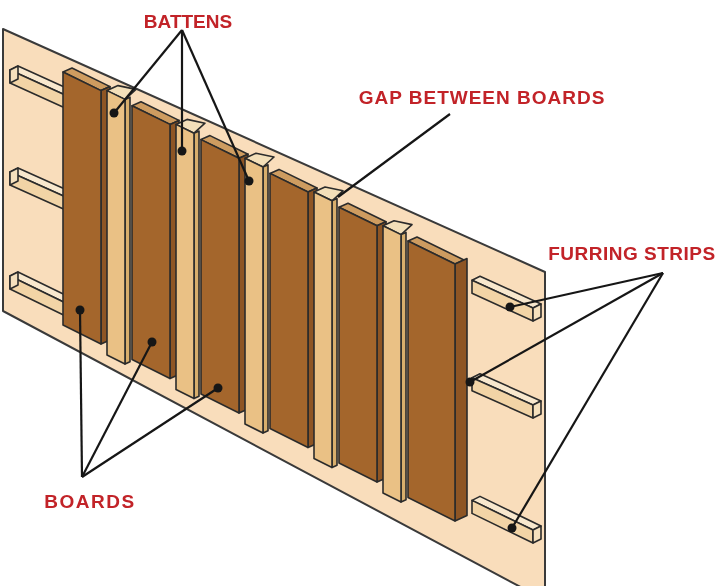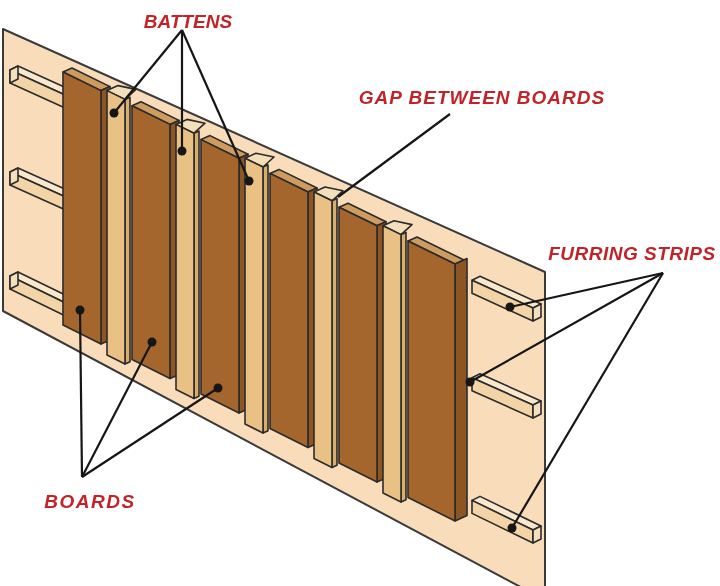--- a/index.html
+++ b/index.html
@@ -1,16 +1,16 @@
 <!DOCTYPE html>
 <html><head>
 <meta charset="utf-8">
 <style>
   html,body{margin:0;padding:0;background:#ffffff;}
-  .stage{width:720px;height:586px;position:relative;overflow:hidden;background:#fff;font-style:italic;}
+  .stage{width:720px;height:586px;position:relative;overflow:hidden;background:#fff;}
   svg{display:block;}
   text{font-family:"Liberation Sans","DejaVu Sans",sans-serif;font-weight:bold;}
   .lbl{font-size:19px;}
 </style>
 </head>
 <body>
 
 <div class="stage">
 <svg width="720" height="586" viewBox="0 0 720 586" xmlns="http://www.w3.org/2000/svg">
 

